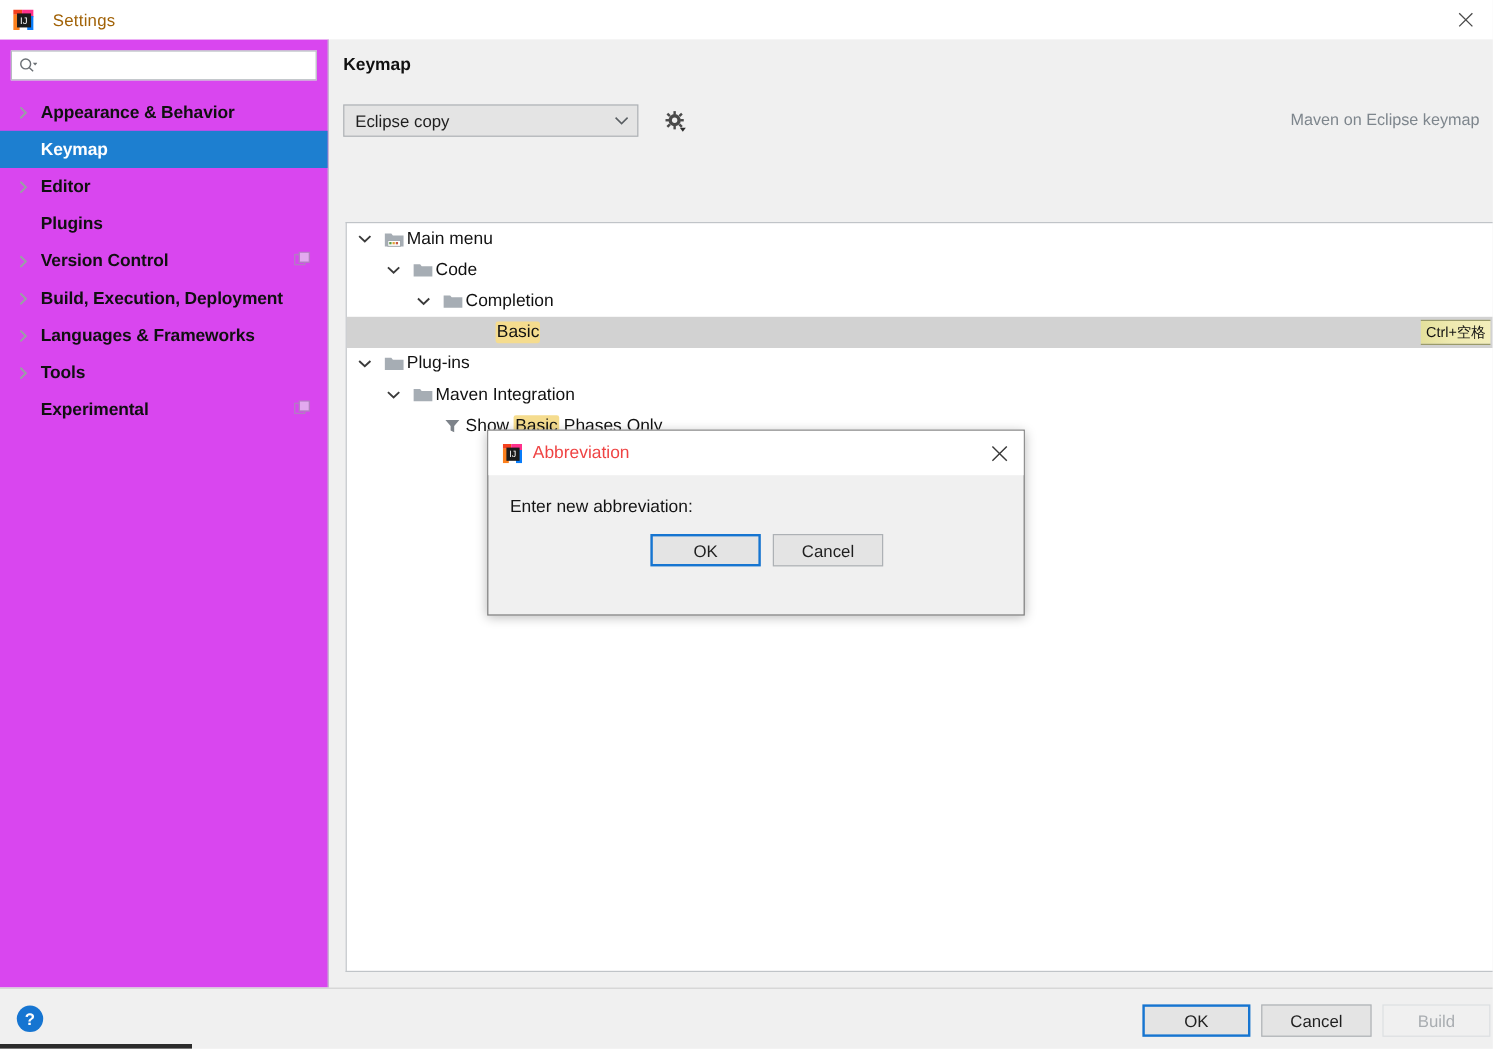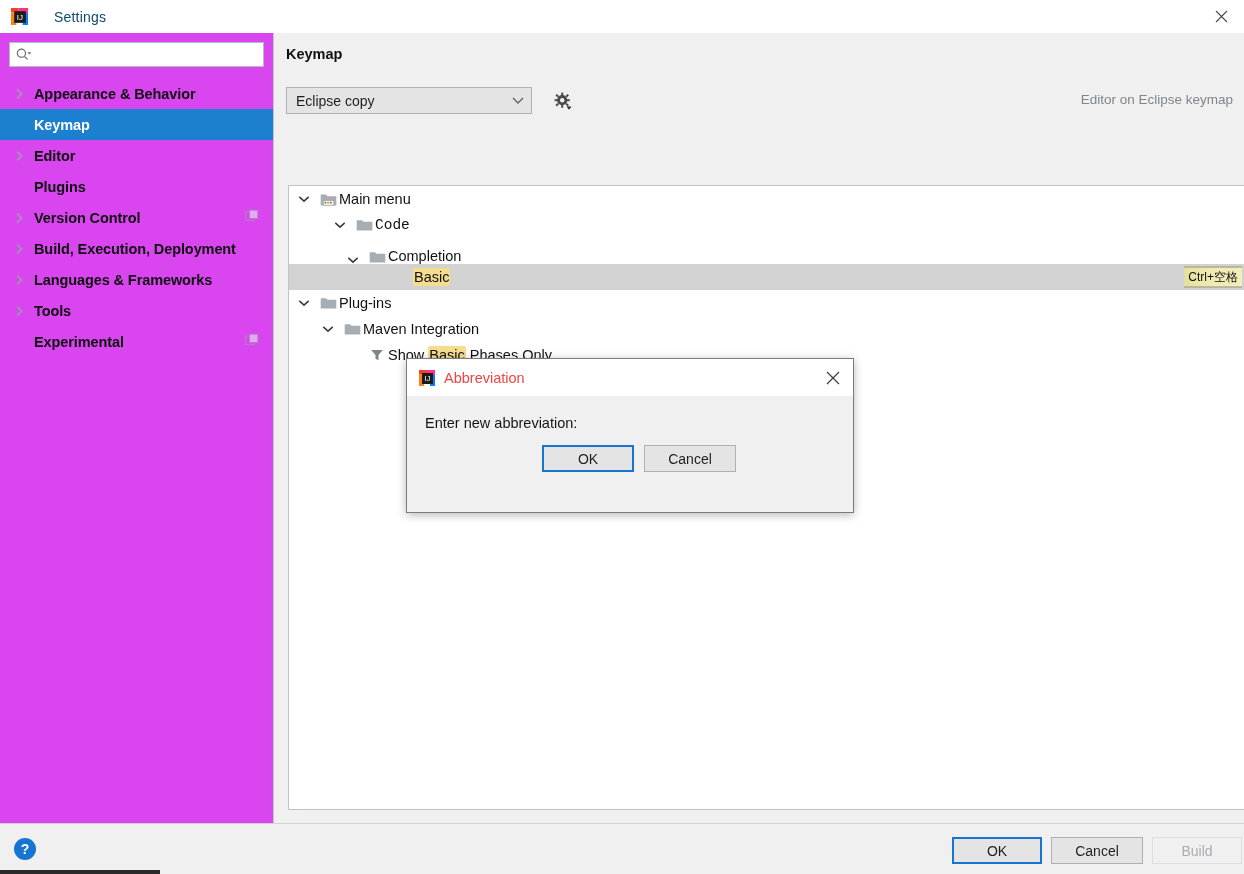--- a/index.html
+++ b/index.html
@@ -24,21 +24,21 @@
     background: #ffffff;
     display: flex; align-items: center;
   }
   .titlebar-icon {
     margin-left: 11px; width: 17px; height: 17px; position: relative; flex: none;
   }
   .ij-logo {
     width: 17px; height: 17px; position: relative; display: block;
   }
   .titlebar-title {
-    margin-left: 26px; font-size: 14px; color: #0c4a6e; letter-spacing: .2px;
+    margin-left: 16px; font-size: 14px; color: #a16207; letter-spacing: .2px;
   }
   .titlebar-close {
     position: absolute; right: 0; top: 0; width: 45px; height: 33px;
     display: flex; align-items: center; justify-content: center;
     color: #3a3a3a; font-size: 17px; line-height: 1;
   }
   .titlebar-close svg { display:block; }
 
   
   .sidebar {
@@ -392,21 +392,21 @@
             <rect x="12.8" y="7.2" width="3" height="2"></rect>
             <rect x="2.2" y="2.2" width="2" height="3" transform="rotate(-45 3.2 3.7)"></rect>
             <rect x="12.2" y="11.2" width="2" height="3" transform="rotate(-45 13.2 12.7)"></rect>
             <rect x="12.2" y="2.2" width="2" height="3" transform="rotate(45 13.2 3.7)"></rect>
             <rect x="2.2" y="11.2" width="2" height="3" transform="rotate(45 3.2 12.7)"></rect>
           </g>
           <circle cx="8.2" cy="8.2" r="2.2" fill="#f0f0f0"></circle>
           <path d="M12.5 14.5 l5 0 l-2.5 3.2 z" fill="#2b2b2b"></path>
         </svg>
       </div>
-      <div class="based-on">Editor on Eclipse keymap</div>
+      <div class="based-on">Maven on Eclipse keymap</div>
     </div>
 
     <div class="tree-toolbar">
       <div class="tb-btn b1">
         <svg width="19" height="19" viewBox="0 0 19 19">
           <rect x="2.5" y="1.6" width="13" height="1.6" fill="#5d6165"></rect>
           <rect x="2.5" y="15.6" width="13" height="1.6" fill="#5d6165"></rect>
           <path d="M9 4.4 L12.5 8.2 L5.5 8.2 Z" fill="#5d6165"></path>
           <path d="M9 14.6 L5.5 10.8 L12.5 10.8 Z" fill="#5d6165"></path>
         </svg>
@@ -467,35 +467,35 @@
           <path d="M0.7 2.6 h5.4 l1.3 1.6 h8.9 v9.2 h-15.6 z" fill="#a6adb4"></path>
           <rect x="3.2" y="8.4" width="10.6" height="4.8" fill="#ffffff" stroke="#9aa0a6" stroke-width="0.7"></rect>
           <rect x="4.4" y="9.7" width="1.9" height="1.9" fill="#5c9a3c"></rect>
           <rect x="7.1" y="9.7" width="1.9" height="1.9" fill="#e0a33a"></rect>
           <rect x="9.8" y="9.7" width="1.9" height="1.9" fill="#c6553e"></rect>
         </svg>
       </span>
       <span class="tlabel">Main menu</span>
     </div>
 
-    <div class="tree-row" style="padding-left:38px;font-family:Liberation Mono, monospace;">
+    <div class="tree-row" style="padding-left:26px;">
       <span class="tw">
         <svg width="12" height="8" viewBox="0 0 12 8">
             <path d="M1.3 1.8 L6 6.2 L10.7 1.8" stroke="currentColor" stroke-width="1.6" fill="none"></path>
           </svg>
       </span>
       <span class="ticon">
         <svg width="17" height="14" viewBox="0 0 17 14">
           <path d="M0.7 2.2 h5.4 l1.3 1.6 h8.9 v8.6 h-15.6 z" fill="#a6adb4"></path>
         </svg>
       </span>
       <span class="tlabel">Code</span>
     </div>
 
-    <div class="tree-row" style="padding-left:51px;align-items:flex-end;">
+    <div class="tree-row" style="padding-left:51px;">
       <span class="tw">
         <svg width="12" height="8" viewBox="0 0 12 8">
             <path d="M1.3 1.8 L6 6.2 L10.7 1.8" stroke="currentColor" stroke-width="1.6" fill="none"></path>
           </svg>
       </span>
       <span class="ticon">
         <svg width="17" height="14" viewBox="0 0 17 14">
           <path d="M0.7 2.2 h5.4 l1.3 1.6 h8.9 v8.6 h-15.6 z" fill="#a6adb4"></path>
         </svg>
       </span>

